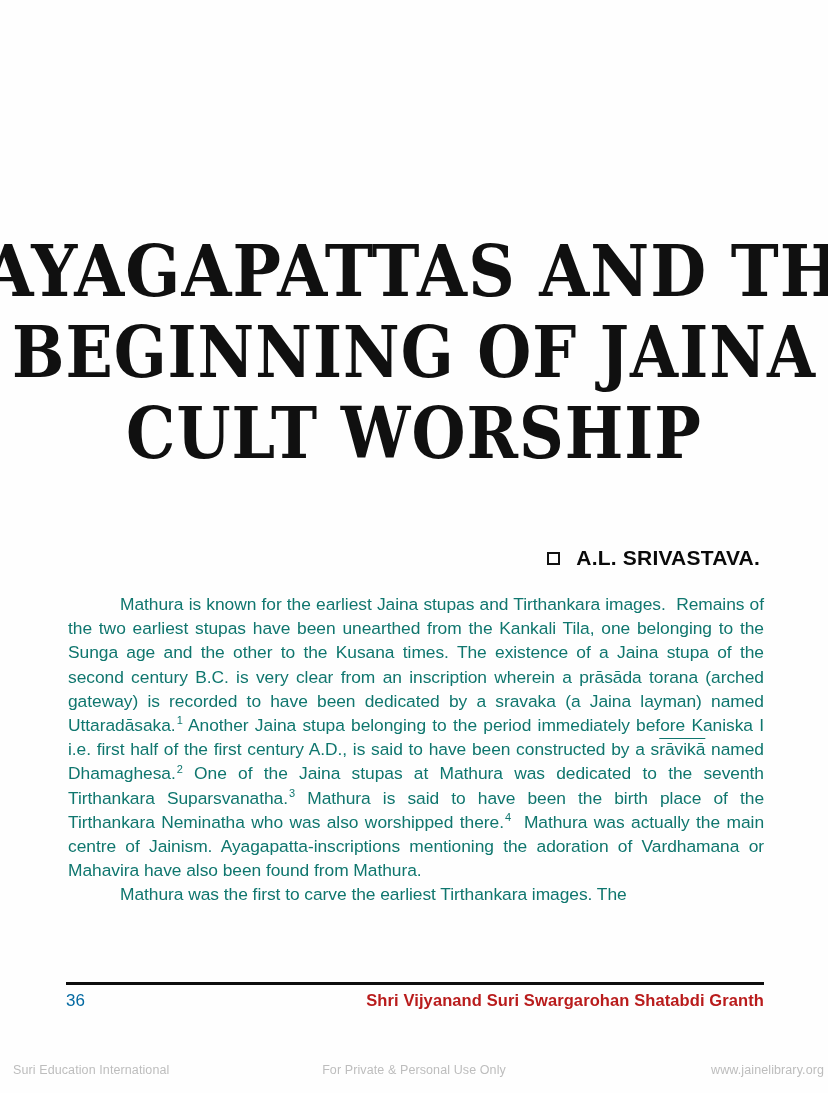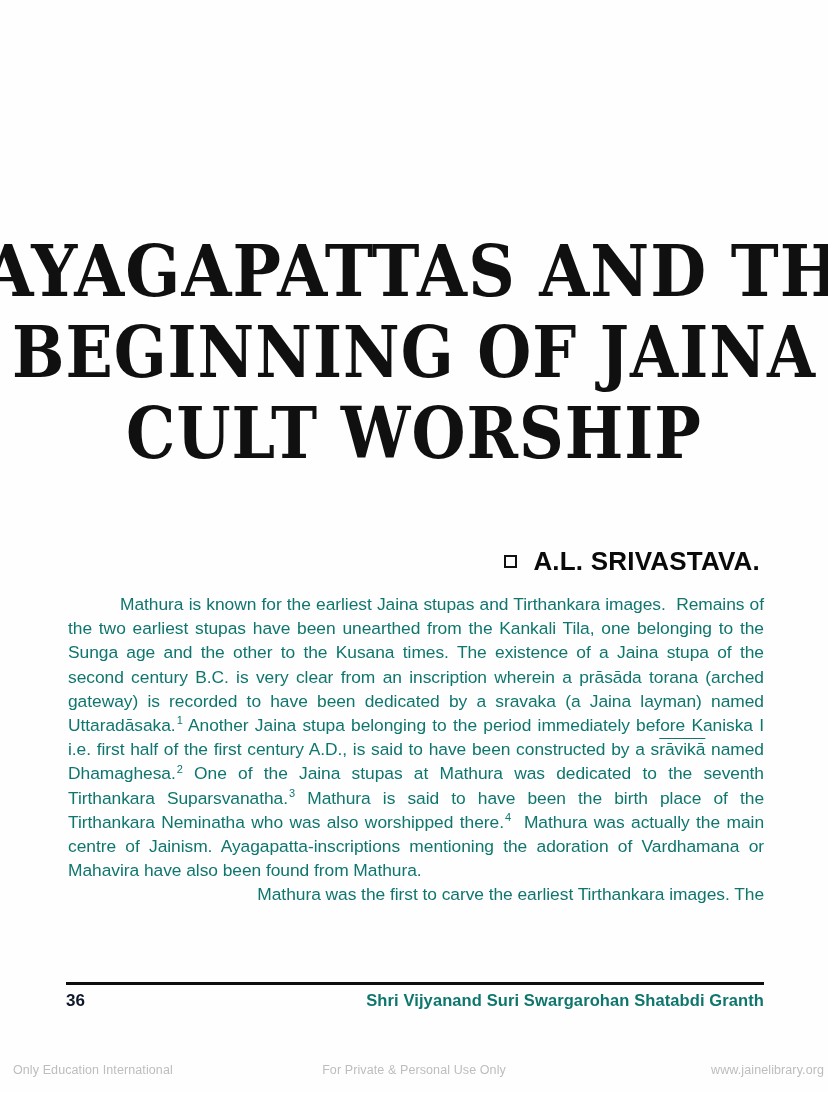--- a/index.html
+++ b/index.html
@@ -71,21 +71,21 @@
   .byline-bullet {
     width: 9px;
     height: 9px;
     border: 2px solid #111;
     background: transparent;
     display: inline-block;
   }
   .byline-name {
     font-family: "Liberation Sans", sans-serif;
     font-weight: 700;
-    font-size: 26px;
+    font-size: 21px;
     letter-spacing: 0.2px;
     color: #0a0a0a;
     white-space: nowrap;
   }
 
   
   .body-col {
     position: absolute;
     left: 68px;
     top: 592px;
@@ -100,21 +100,21 @@
     margin: 0;
     letter-spacing: -0.05px;
   }
   .para + .para {
     margin-top: 0;
   }
   .para-indent {
     text-indent: 52px;
   }
   .para-last {
-    text-align: right;
+    text-align: left;
   }
   sup.fn {
     font-size: 11px;
     vertical-align: super;
     line-height: 0;
     padding-left: 1px;
   }
   .overline {
     text-decoration: overline;
   }
@@ -131,28 +131,28 @@
   .footer-row {
     position: absolute;
     left: 66px;
     right: 64px;
     top: 991px;
     display: flex;
     align-items: baseline;
   }
   .footer-page {
     font-size: 17px;
-    font-weight: 700;
-    color: #0f172a;
+    font-weight: 400;
+    color: #0369a1;
   }
   .footer-running {
     margin-left: auto;
     font-size: 16.5px;
     font-weight: 700;
-    color: #0f766e;
+    color: #b91c1c;
     white-space: nowrap;
     letter-spacing: 0.1px;
   }
 
   
   .watermark {
     position: absolute;
     left: 0;
     right: 0;
     top: 1060px;
@@ -189,18 +189,18 @@
   </div>
 
   <div class="footer-rule"></div>
 
   <div class="footer-row">
     <span class="footer-page">36</span>
     <span class="footer-running">Shri Vijyanand Suri Swargarohan Shatabdi Granth</span>
   </div>
 
   <div class="watermark">
-    <span class="wm-left">Only Education International</span>
+    <span class="wm-left">Suri Education International</span>
     <span class="wm-mid">For Private &amp; Personal Use Only</span>
     <span class="wm-right">www.jainelibrary.org</span>
   </div>
 
 </div>
 
 </body></html>

